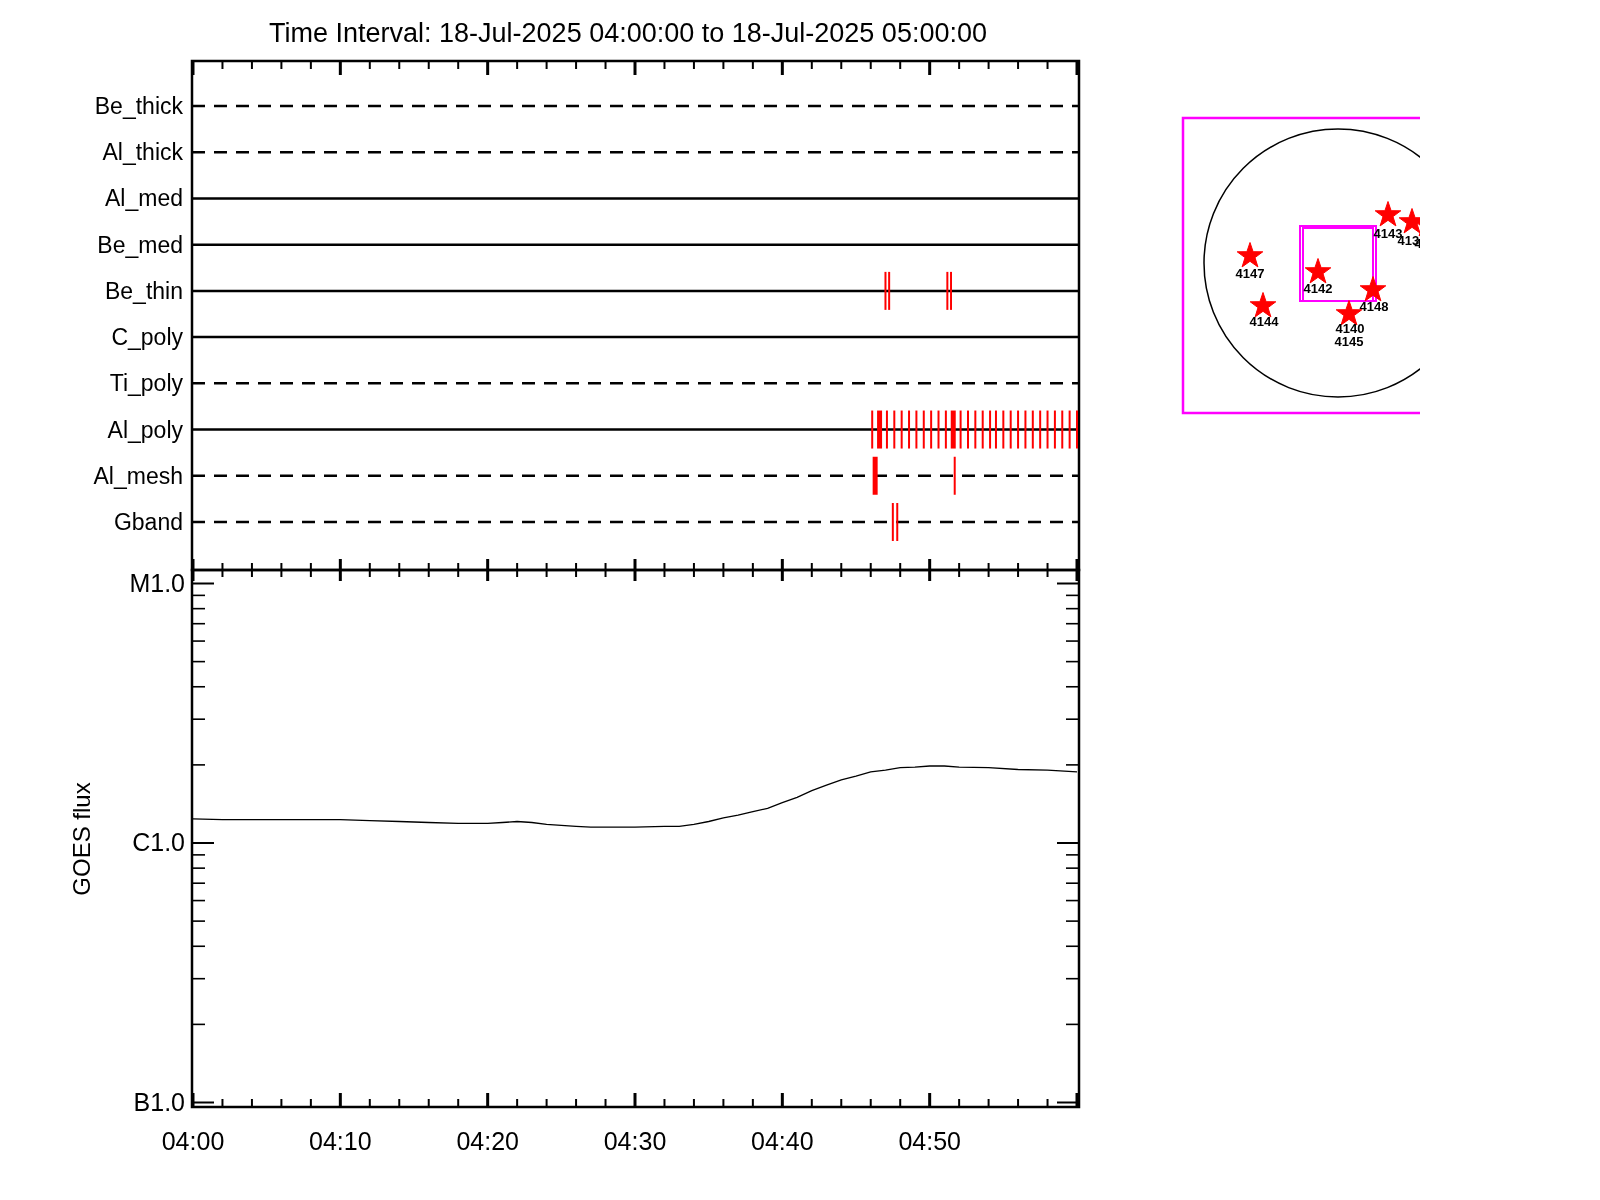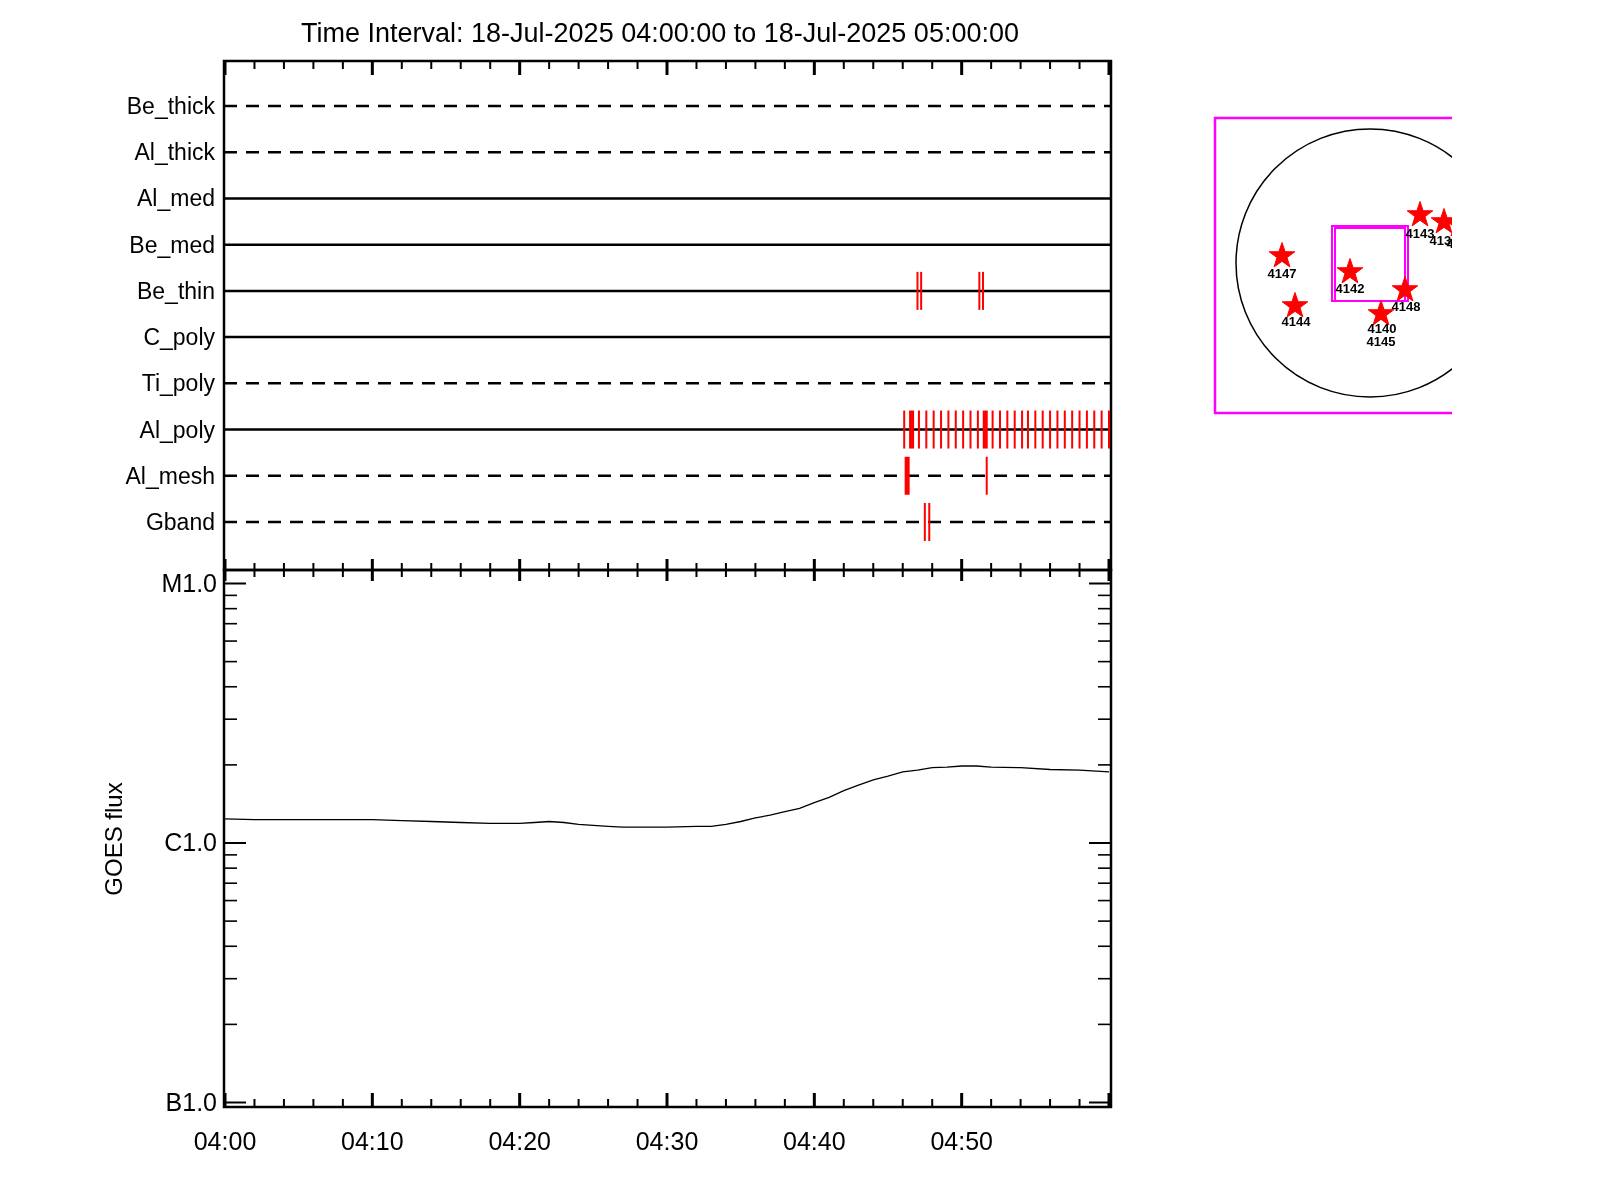--- a/index.html
+++ b/index.html
@@ -1,17 +1,17 @@
 <!DOCTYPE html>
 <html><head>
 <meta charset="utf-8">
 <style>
   html,body{margin:0;padding:0;background:#ffffff;}
   #stage{position:relative;width:1420px;height:1200px;background:#ffffff;overflow:hidden;
-         font-family:"Liberation Sans", sans-serif;margin-left:32px;}
+         font-family:"Liberation Sans", sans-serif;}
   svg text{font-family:"Liberation Sans", sans-serif;fill:#000;}
   .title-text{font-size:27px;}
   .axis-label{font-size:25px;}
   .row-label{font-size:23px;}
   .ylab{font-size:24px;}
   .ar-label{font-size:13px;font-weight:bold;}
 </style>
 </head>
 <body>
 

